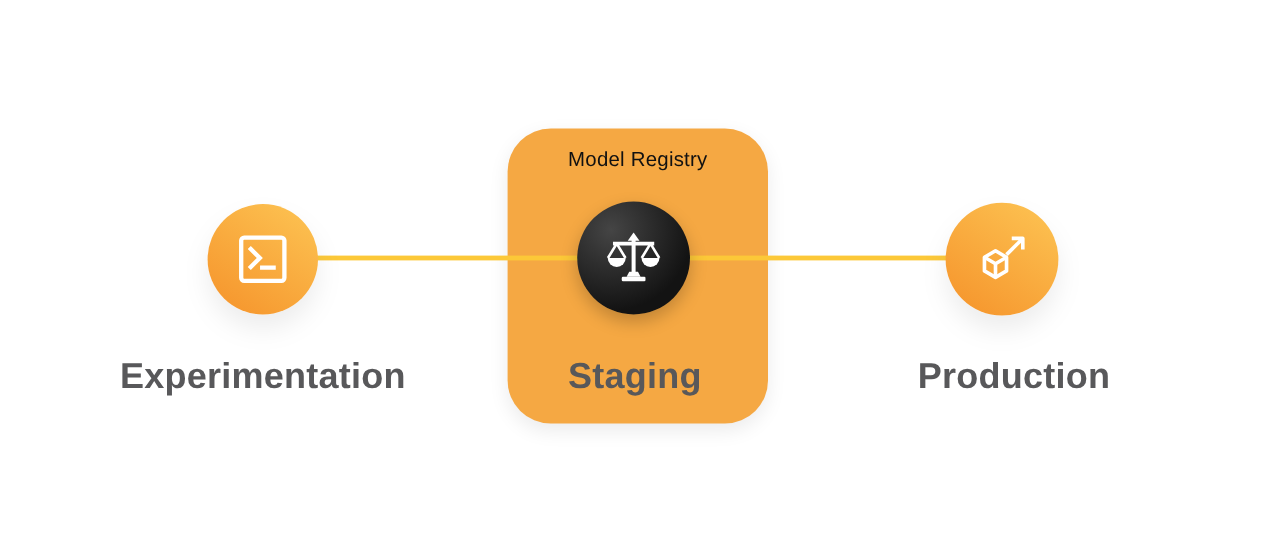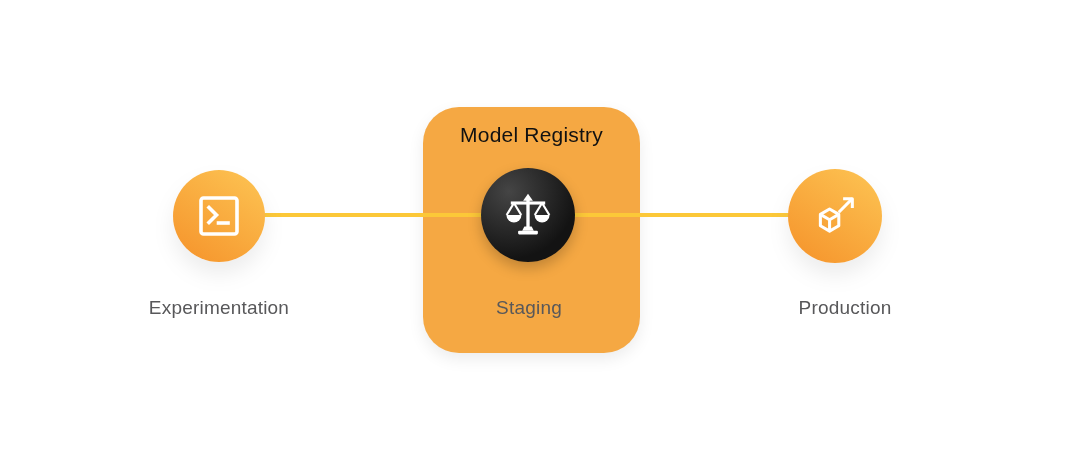--- a/index.html
+++ b/index.html
@@ -46,21 +46,21 @@
     box-shadow: 0 6px 16px rgba(0,0,0,0.08);
     z-index: 1;
   }
 
   .registry-title {
     position: absolute;
     left: 0;
     right: 0;
     top: 16px;
     text-align: center;
-    font-size: 21px;
+    font-size: 17px;
     font-weight: 400;
     color: var(--title-text);
     letter-spacing: 0.2px;
   }
 
   .node-circle {
     position: absolute;
     border-radius: 50%;
     display: flex;
     align-items: center;
@@ -86,22 +86,22 @@
     align-items: center;
     justify-content: center;
     z-index: 3;
   }
 
   .stage-label {
     position: absolute;
     top: 297px;
     height: 40px;
     text-align: center;
-    font-size: 19px;
-    font-weight: 400;
+    font-size: 30px;
+    font-weight: 700;
     color: var(--label-text);
     z-index: 4;
     letter-spacing: 0.2px;
   }
   .label-left   { left: 69px;  width: 300px; }
   .label-center { left: 429px; width: 200px; }
   .label-right  { left: 695px; width: 300px; }
 
   svg { display: block; }
 </style>

